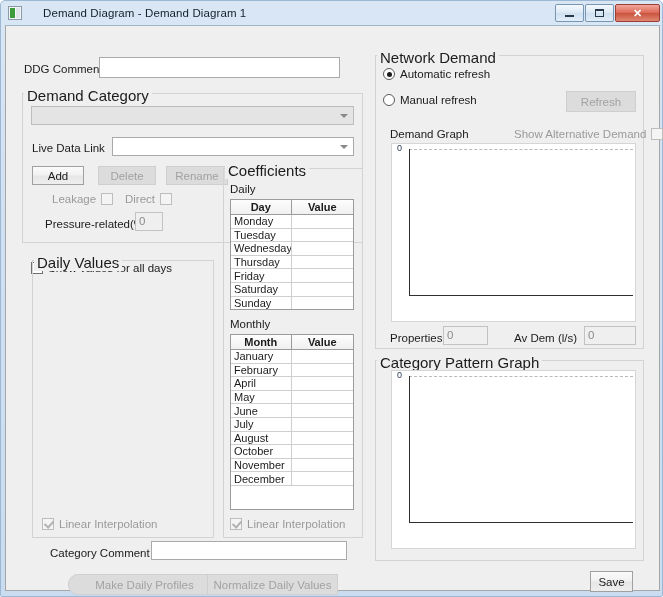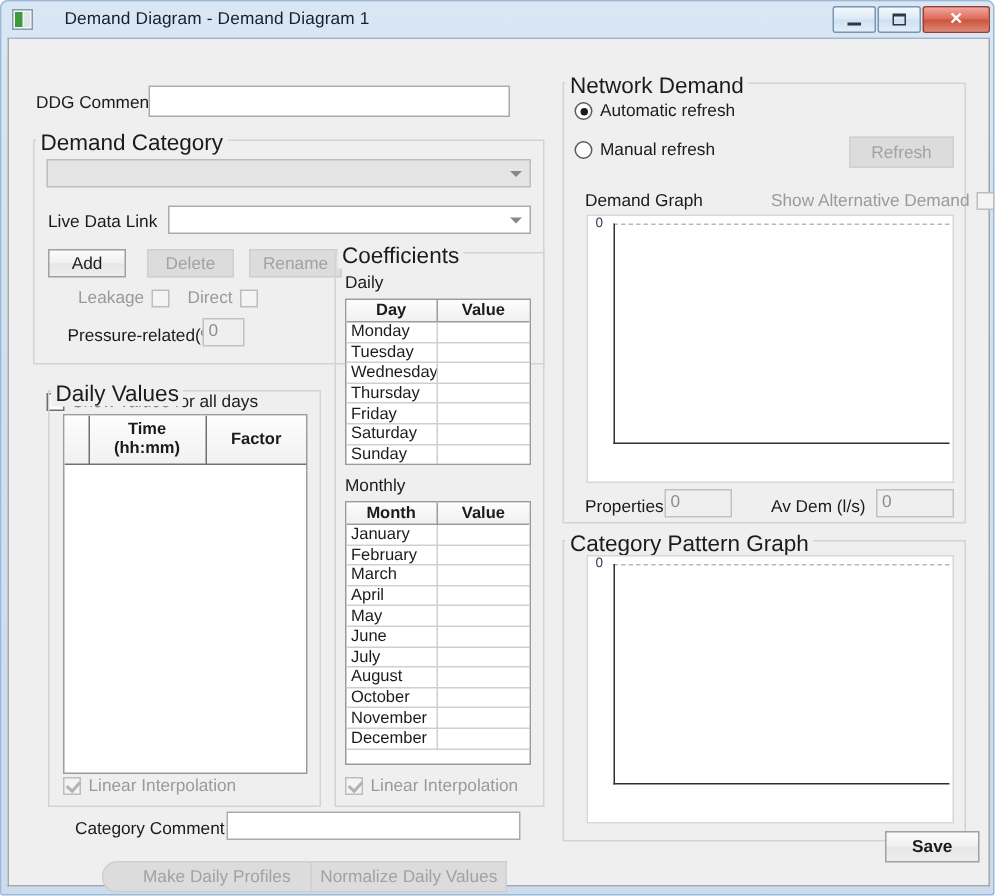--- a/index.html
+++ b/index.html
@@ -397,40 +397,20 @@
     <span class="lbl" style="left:39px; top:192px;">Pressure-related(%)</span>
     <div class="tbox dis" style="left:129px; top:186px; width:28px; height:19px;">0</div>
 
     <div class="chk" style="left:25px; top:236px;">
       <span class="chkbox" style="margin-right:5px;"></span>
       <span>Show values for all days</span>
     </div>
 
     <div class="group" style="left:26px; top:234px; width:182px; height:278px;">
       <span class="gtitle">Daily Values</span>
-    </div>
-    <div class="dvgrid" style="left:36px; top:250px; width:163px; height:240px;">
-      <table>
-        <colgroup>
-            <col style="width:16px">
-            <col style="width:78px">
-            <col>
-          </colgroup>
-        <thead>
-          <tr>
-            <th class="rowhdr"></th>
-            <th>
-              <div>Time</div>
-              <div>(hh:mm)</div>
-            </th>
-            <th>Factor</th>
-          </tr>
-        </thead>
-        <tbody></tbody>
-      </table>
     </div>
     <div class="chk dis" style="left:36px; top:492px;">
       <span class="chkbox checked" style="margin-right:5px;"></span>
       <span>Linear Interpolation</span>
     </div>
 
     <div class="group" style="left:217px; top:142px; width:140px; height:370px;">
       <span class="gtitle">Coefficients</span>
     </div>
     <span class="lbl" style="left:224px; top:157px;">Daily</span>
@@ -495,24 +475,20 @@
         <tbody>
             <tr>
               <td>January</td>
               <td class="v"></td>
             </tr>
             <tr>
               <td>February</td>
               <td class="v"></td>
             </tr>
             <tr>
-              <td>March</td>
-              <td class="v"></td>
-            </tr>
-            <tr>
               <td>April</td>
               <td class="v"></td>
             </tr>
             <tr>
               <td>May</td>
               <td class="v"></td>
             </tr>
             <tr>
               <td>June</td>
               <td class="v"></td>
@@ -586,16 +562,16 @@
     <div class="group" style="left:369px; top:334px; width:269px; height:201px;">
       <span class="gtitle">Category Pattern Graph</span>
     </div>
     <div class="plot" style="left:385px; top:344px; width:245px; height:179px;">
       <span class="zero">0</span>
       <span class="dashtop"></span>
       <span class="yaxis"></span>
       <span class="xaxis"></span>
     </div>
 
-    <div class="btn" style="left:584px; top:528px; width:63px; height:21px;font-weight:bold;">Save</div>
+    <div class="btn" style="left:584px; top:545px; width:43px; height:21px;">Save</div>
 
   </div>
 </div>
 
 </body></html>

